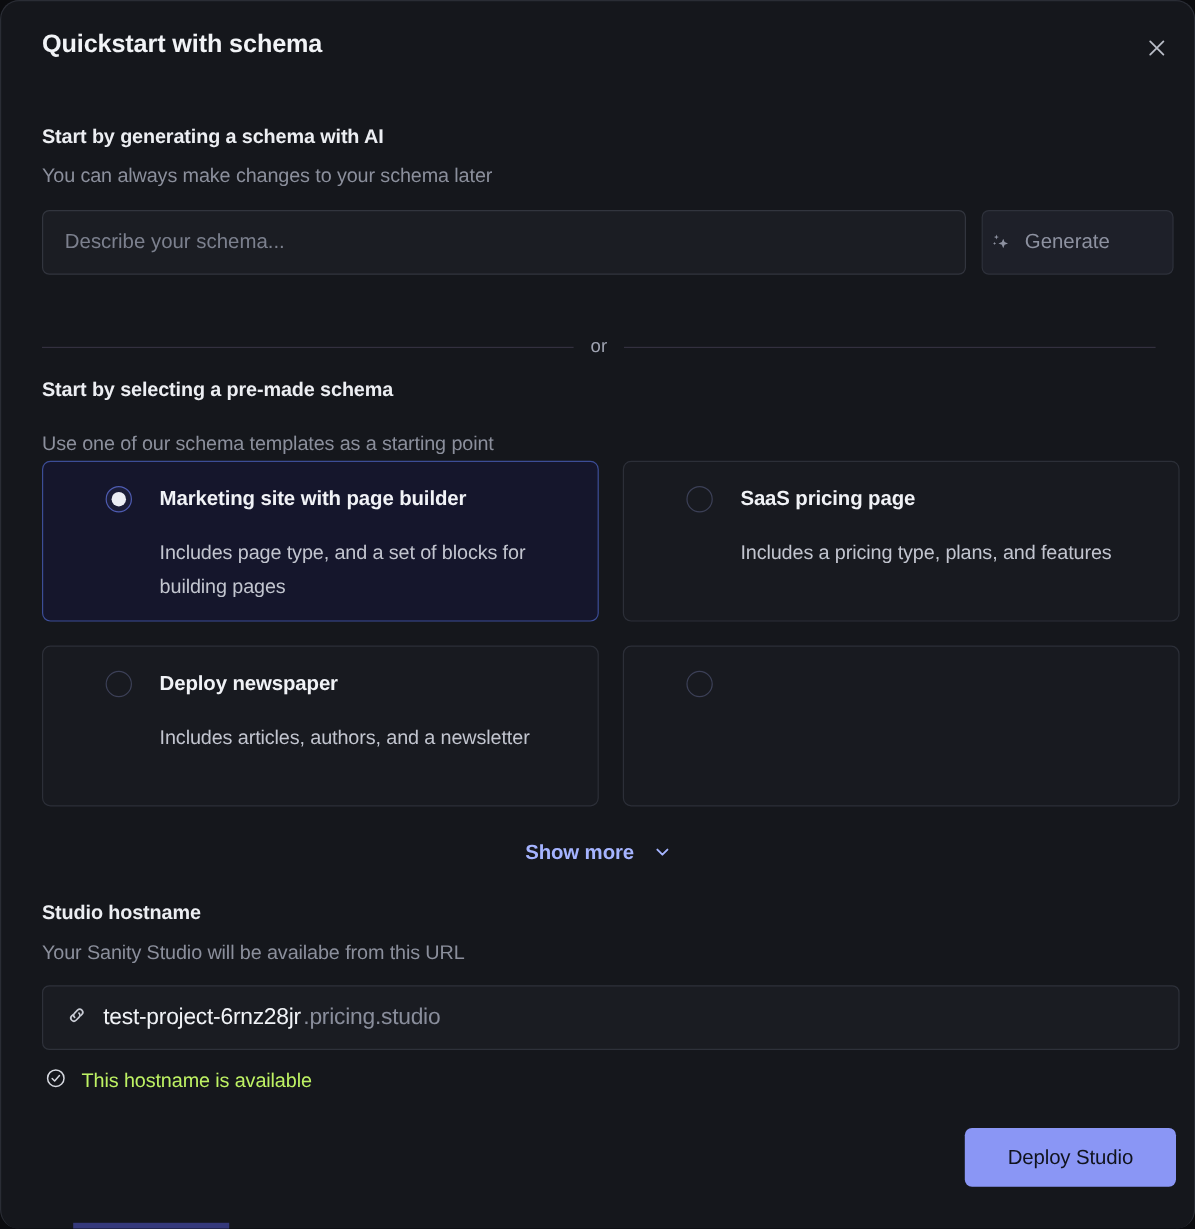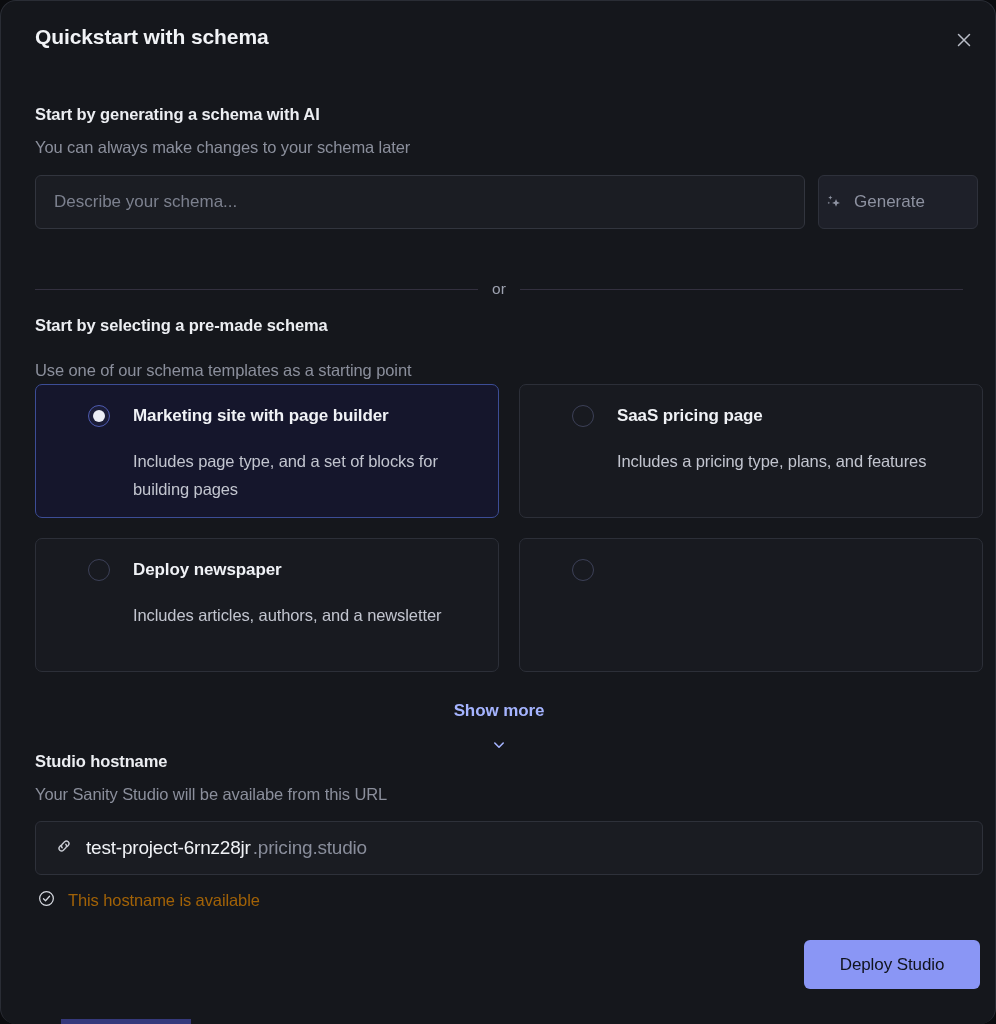--- a/index.html
+++ b/index.html
@@ -204,21 +204,20 @@
     top: 700px;
     width: 996px;
     display: flex;
     align-items: center;
     justify-content: center;
     gap: 16px;
     background: transparent;
     border: none;
     cursor: pointer;
     padding: 0;
-    flex-direction: column;
   }
   .show-more .label {
     font-size: 17px;
     font-weight: bold;
     color: #a5b4ff;
     letter-spacing: -0.1px;
   }
 
   
   .hostname-field {
@@ -251,21 +250,21 @@
   .availability {
     position: absolute;
     left: 36px;
     top: 888px;
     display: flex;
     align-items: center;
     gap: 12px;
   }
   .availability .avail-text {
     font-size: 16.5px;
-    color: #a16207;
+    color: #bef264;
     letter-spacing: -0.1px;
   }
 
   
   .deploy-btn {
     position: absolute;
     left: 803px;
     top: 939px;
     width: 176px;
     height: 49px;

